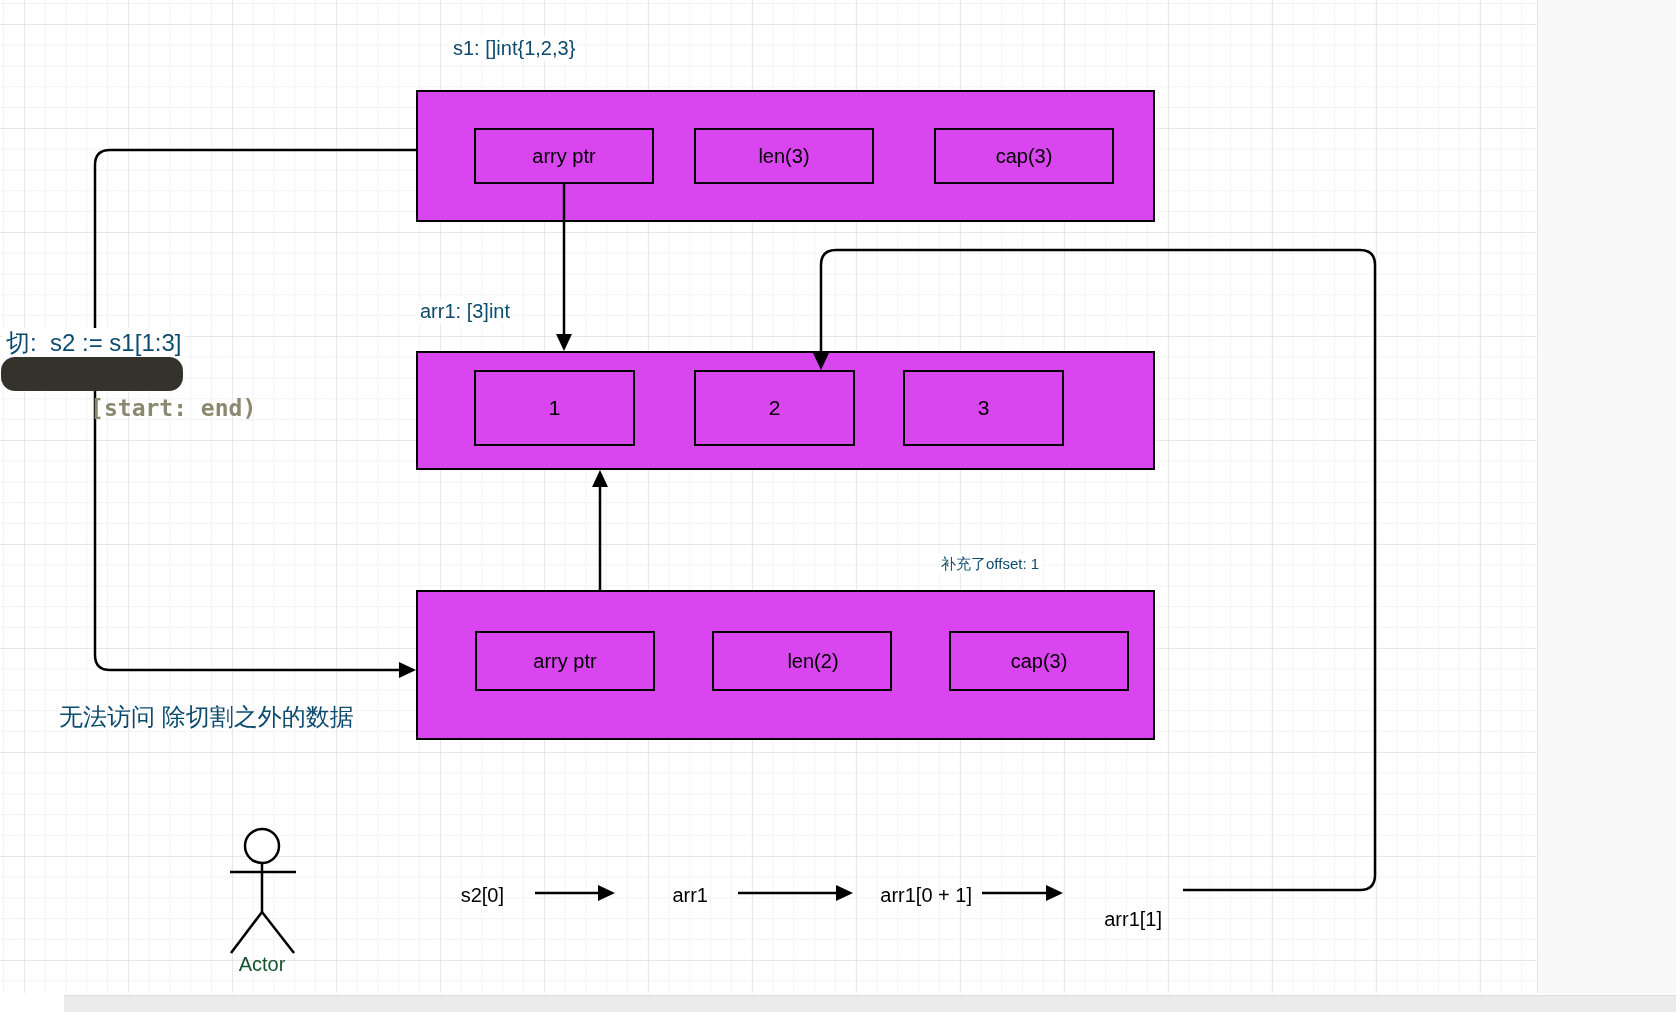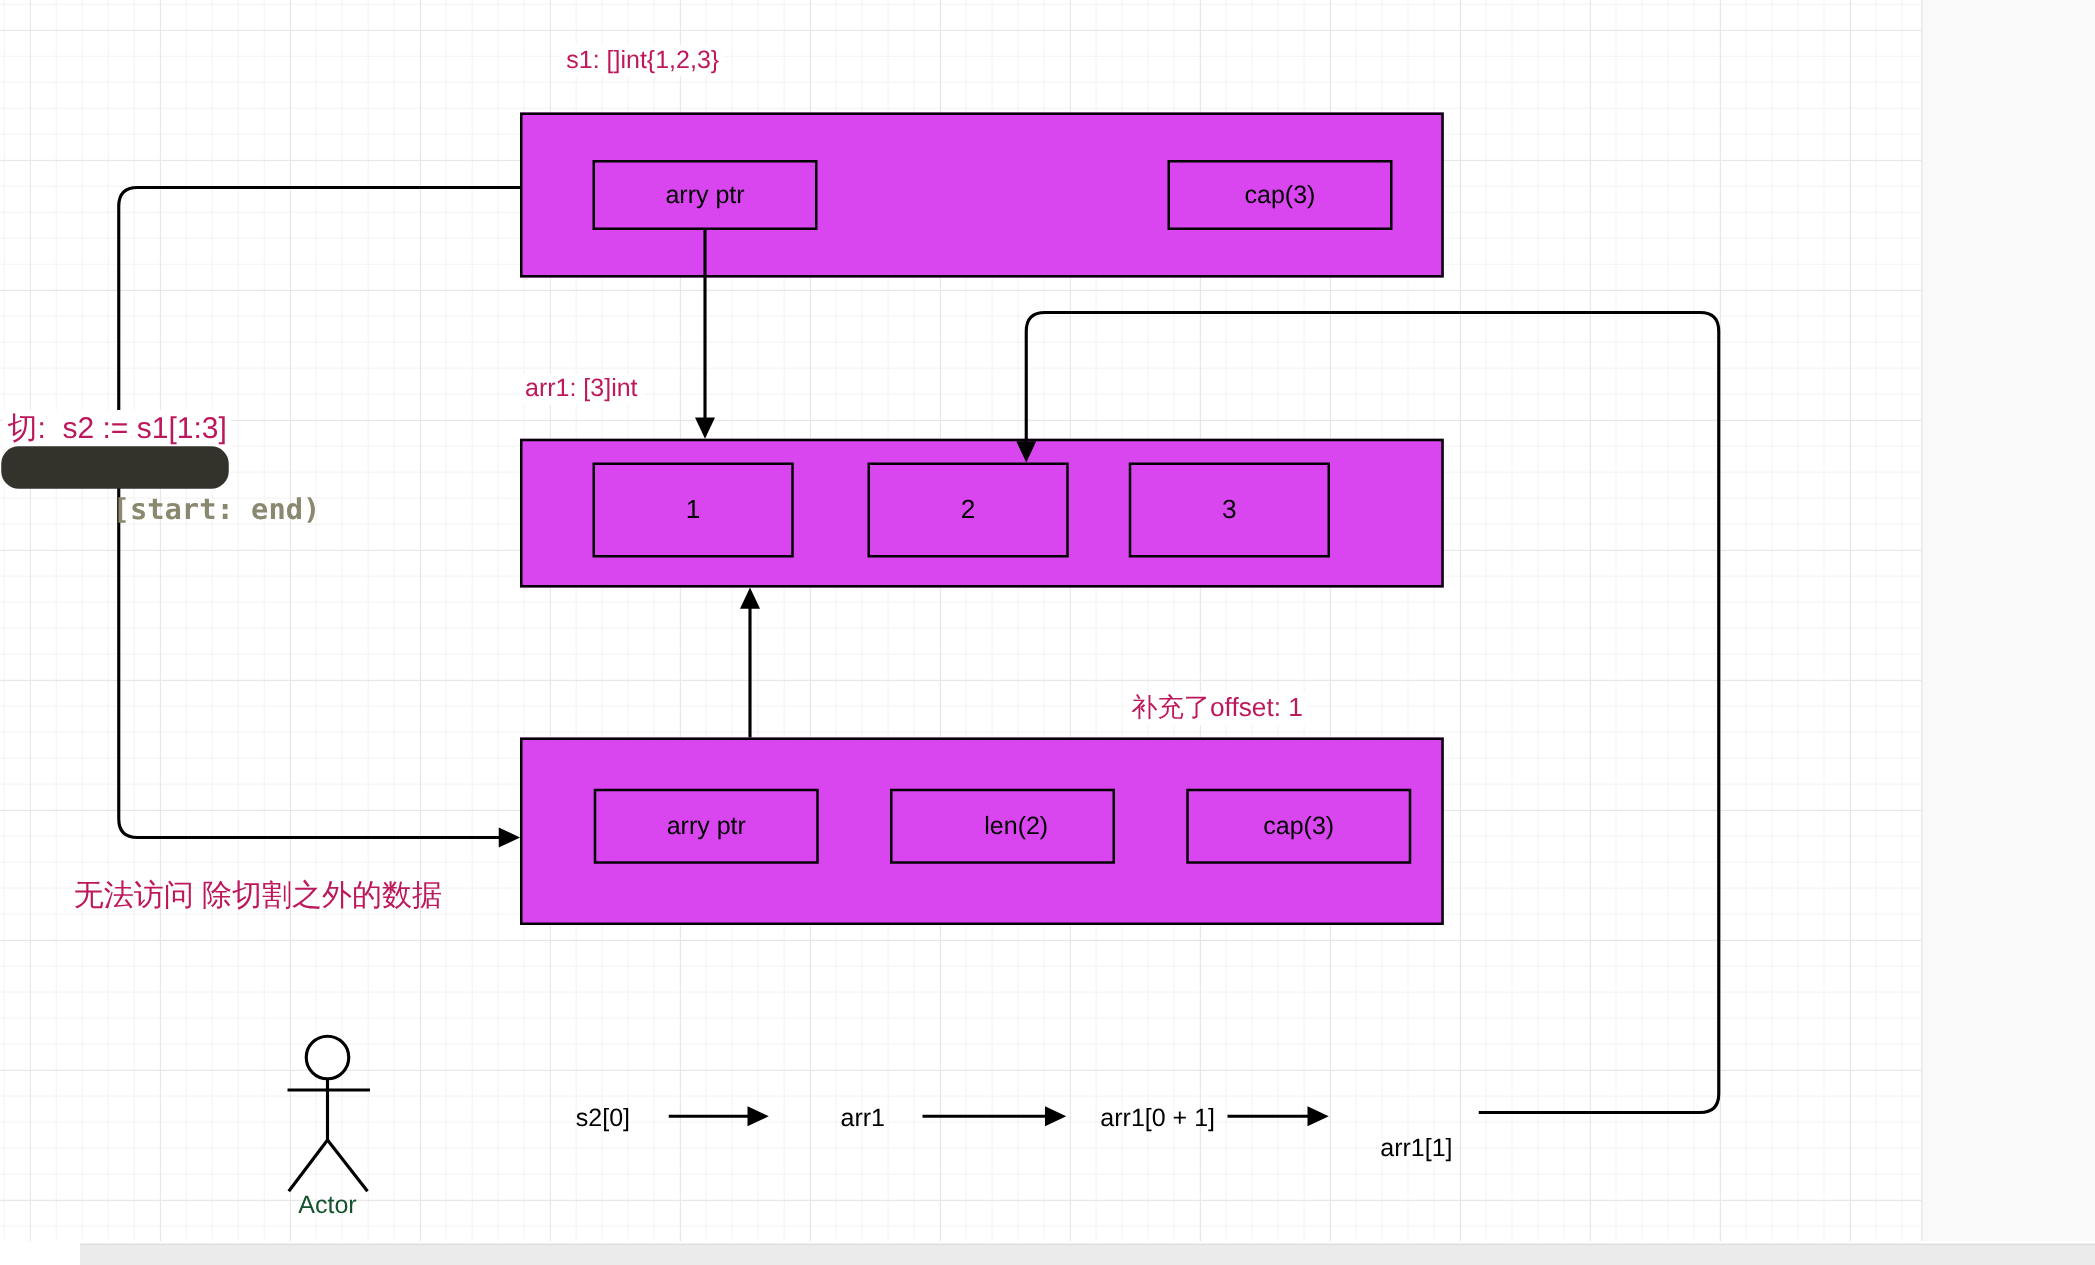--- a/index.html
+++ b/index.html
@@ -28,25 +28,25 @@
   #scroll-track{
     position:absolute;left:64px;top:2px;width:1612px;height:17px;
     background:#ebebec;border-top:1px solid #dcdcdc;box-sizing:border-box;
   }
   .container,.box{
     position:absolute;background:#d946ef;border:2.5px solid #000;box-sizing:border-box;
   }
   .box{display:flex;align-items:center;justify-content:center;font-size:20px;color:#000;}
   .cellnum{font-size:21px;}
   .dlabel{
-    position:absolute;background:#fff;color:#be185d;font-size:20px;line-height:1.15;
+    position:absolute;background:#fff;color:#0c4a6e;font-size:20px;line-height:1.15;
     padding:1px 4px;white-space:pre;
   }
   #slice-label{font-size:24px;}
-  #offset-label{font-size:21px;}
+  #offset-label{font-size:15px;margin-left:36px;}
   #noaccess-label{font-size:24px;background:transparent;}
   #code-box{
     position:absolute;left:1px;top:357px;width:182px;height:34px;
     background:#33332B;color:#8B8870;border-radius:14px;
     font-family:"DejaVu Sans Mono","Liberation Mono",monospace;
     font-size:23px;font-weight:bold;line-height:34px;padding-left:6px;
     box-sizing:border-box;white-space:pre;
   }
   .flowtext{
     position:absolute;top:884px;font-size:20px;color:#000;text-align:right;white-space:pre;
@@ -62,20 +62,23 @@
 </head>
 <body>
 
 <div id="canvas">
   <div id="page"></div>
   <div id="offpage-right"></div>
 
   <div class="container" style="left:416px;top:90px;width:739px;height:132px;"></div>
   <div class="box" style="left:474px;top:128px;width:180px;height:56px;">
     <span>arry ptr</span>
+  </div>
+  <div class="box" style="left:694px;top:128px;width:180px;height:56px;">
+    <span>len(3)</span>
   </div>
   <div class="box" style="left:934px;top:128px;width:180px;height:56px;">
     <span>cap(3)</span>
   </div>
 
   <div class="container" style="left:416px;top:351px;width:739px;height:119px;"></div>
   <div class="box cellnum" style="left:474px;top:370px;width:161px;height:76px;">
     <span>1</span>
   </div>
   <div class="box cellnum" style="left:694px;top:370px;width:161px;height:76px;">

